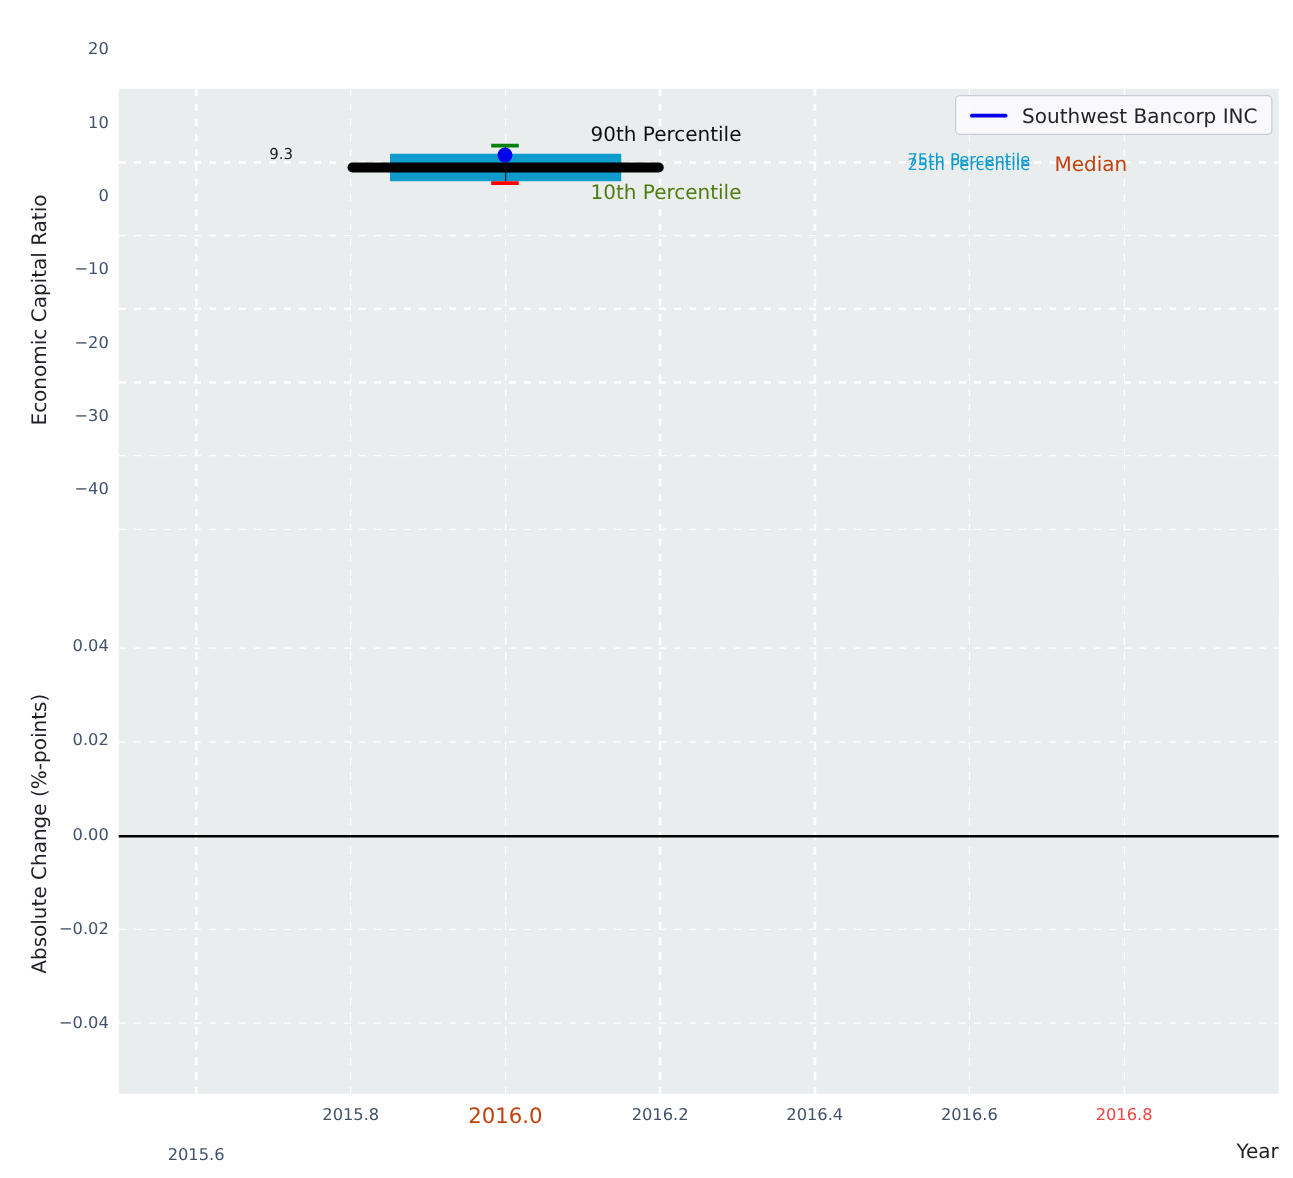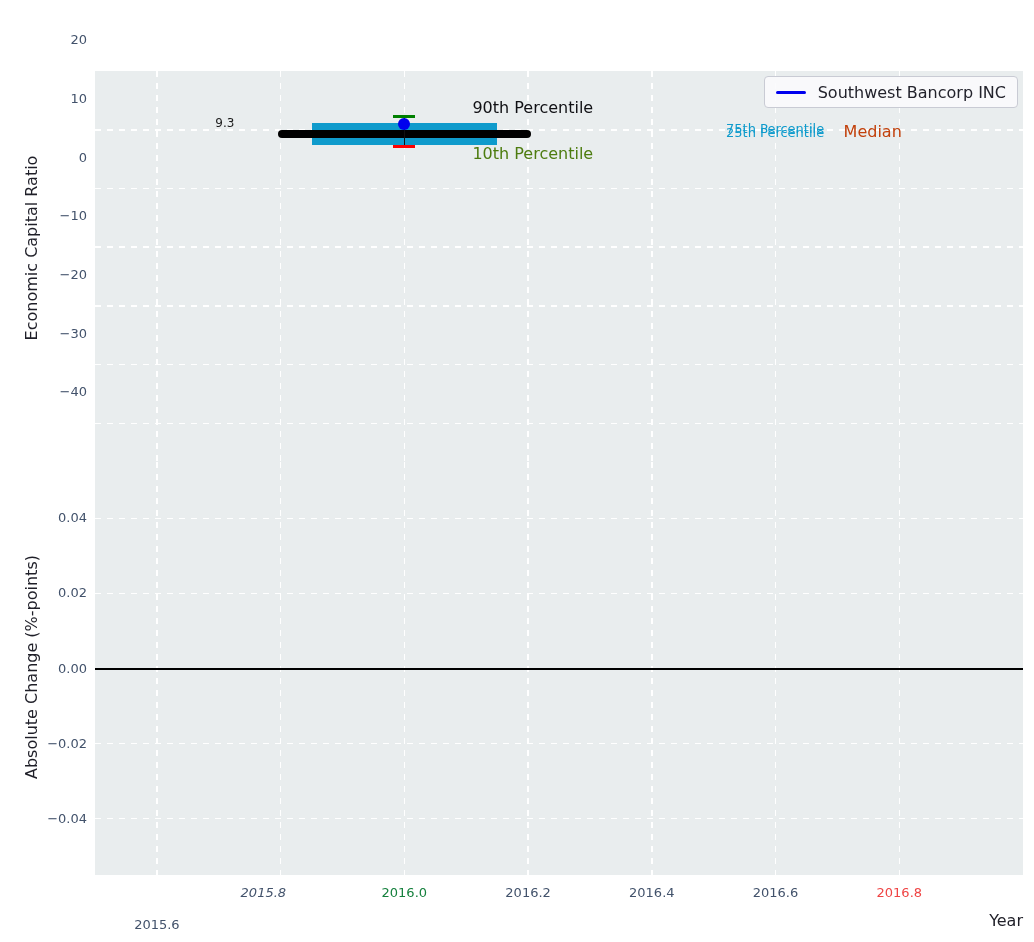--- a/index.html
+++ b/index.html
@@ -85,19 +85,19 @@
     <div class="tick" style="position: absolute; left: 0px; top: 207.2px; width: 87px; text-align: right; font-size: 13px; color: rgb(66, 82, 107);">−10</div>
     <div class="tick" style="position: absolute; left: 0px; top: 265.9px; width: 87px; text-align: right; font-size: 13px; color: rgb(66, 82, 107);">−20</div>
     <div class="tick" style="position: absolute; left: 0px; top: 324.7px; width: 87px; text-align: right; font-size: 13px; color: rgb(66, 82, 107);">−30</div>
     <div class="tick" style="position: absolute; left: 0px; top: 383.4px; width: 87px; text-align: right; font-size: 13px; color: rgb(66, 82, 107);">−40</div>
     <div class="tick" style="position: absolute; left: 0px; top: 509.3px; width: 87px; text-align: right; font-size: 13px; color: rgb(66, 82, 107);">0.04</div>
     <div class="tick" style="position: absolute; left: 0px; top: 584.4px; width: 87px; text-align: right; font-size: 13px; color: rgb(66, 82, 107);">0.02</div>
     <div class="tick" style="position: absolute; left: 0px; top: 659.5px; width: 87px; text-align: right; font-size: 13px; color: rgb(66, 82, 107);">0.00</div>
     <div class="tick" style="position: absolute; left: 0px; top: 734.6px; width: 87px; text-align: right; font-size: 13px; color: rgb(66, 82, 107);">−0.02</div>
     <div class="tick" style="position: absolute; left: 0px; top: 809.7px; width: 87px; text-align: right; font-size: 13px; color: rgb(66, 82, 107);">−0.04</div>
     <div class="tick" style="position: absolute; top: 916px; left: 116.9px; width: 80px; text-align: center; font-size: 13px; color: rgb(66, 82, 107);">2015.6</div>
-    <div class="tick" style="position: absolute; top: 884px; left: 240.6px; width: 80px; text-align: left; font-size: 13px; color: rgb(66, 82, 107); font-style: italic;">2015.8</div>
-    <div class="tick" style="position: absolute; top: 884px; left: 364.3px; width: 80px; text-align: center; font-size: 13px; color: #15803d;">2016.0</div>
+    <div class="tick" style="position: absolute; top: 884px; left: 240.6px; width: 80px; text-align: center; font-size: 13px; color: rgb(66, 82, 107);">2015.8</div>
+    <div class="tick" style="position: absolute; top: 884px; left: 364.3px; width: 80px; text-align: center; font-size: 17px; color: #c2410c;">2016.0</div>
     <div class="tick" style="position: absolute; top: 884px; left: 488.1px; width: 80px; text-align: center; font-size: 13px; color: rgb(66, 82, 107);">2016.2</div>
     <div class="tick" style="position: absolute; top: 884px; left: 611.8px; width: 80px; text-align: center; font-size: 13px; color: rgb(66, 82, 107);">2016.4</div>
     <div class="tick" style="position: absolute; top: 884px; left: 735.5px; width: 80px; text-align: center; font-size: 13px; color: rgb(66, 82, 107);">2016.6</div>
     <div class="tick" style="position: absolute; top: 884px; left: 859.3px; width: 80px; text-align: center; font-size: 13px; color: #ef4444;">2016.8</div>
   </div>
 
 </body></html>

